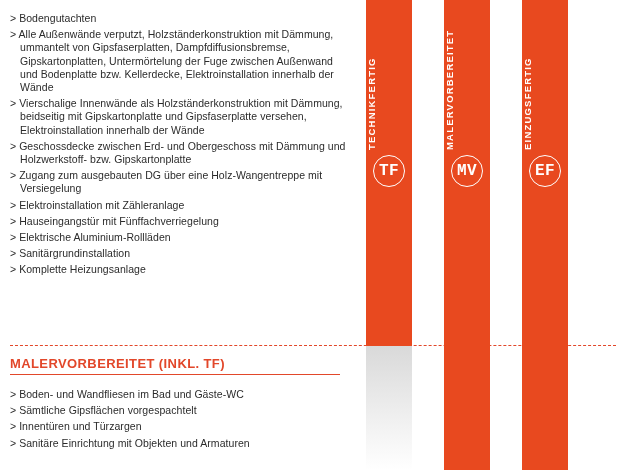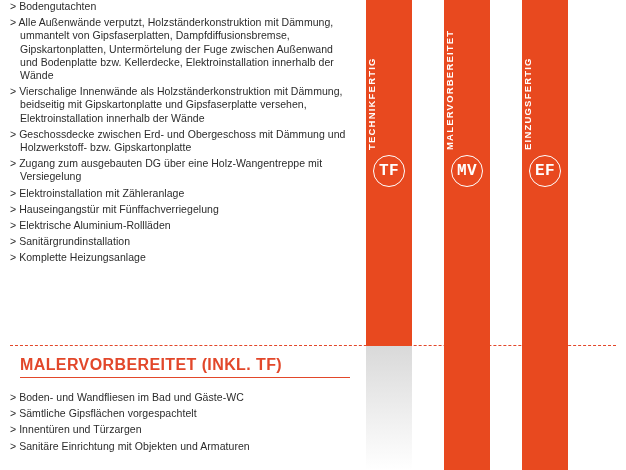--- a/index.html
+++ b/index.html
@@ -20,21 +20,21 @@
     position: absolute;
     left: 0;
     top: 0;
     width: 360px;
     height: 470px;
   }
 
   .bullet-list {
     position: absolute;
     left: 10px;
-    top: 0;
+    top: 12px;
     width: 340px;
   }
   .bullet {
     font-size: 10.5px;
     line-height: 13.2px;
     color: #2b2b2b;
     margin-bottom: 3px;
     padding-left: 10px;
     text-indent: -10px;
     letter-spacing: 0.05px;
@@ -51,29 +51,28 @@
   }
 
   
   .section2 {
     position: absolute;
     left: 10px;
     top: 356px;
     width: 340px;
   }
   .sec-title {
-    font-size: 16px;
+    font-size: 13px;
     font-weight: bold;
     color: #e2472a;
     letter-spacing: 0.4px;
     padding-bottom: 3px;
     border-bottom: 1px solid #e2472a;
     display: block;
     width: 330px;
-    margin-left: 10px;
   }
   .sec-list {
     margin-top: 13px;
   }
 
   
   .col {
     position: absolute;
     top: 0;
     width: 46px;

